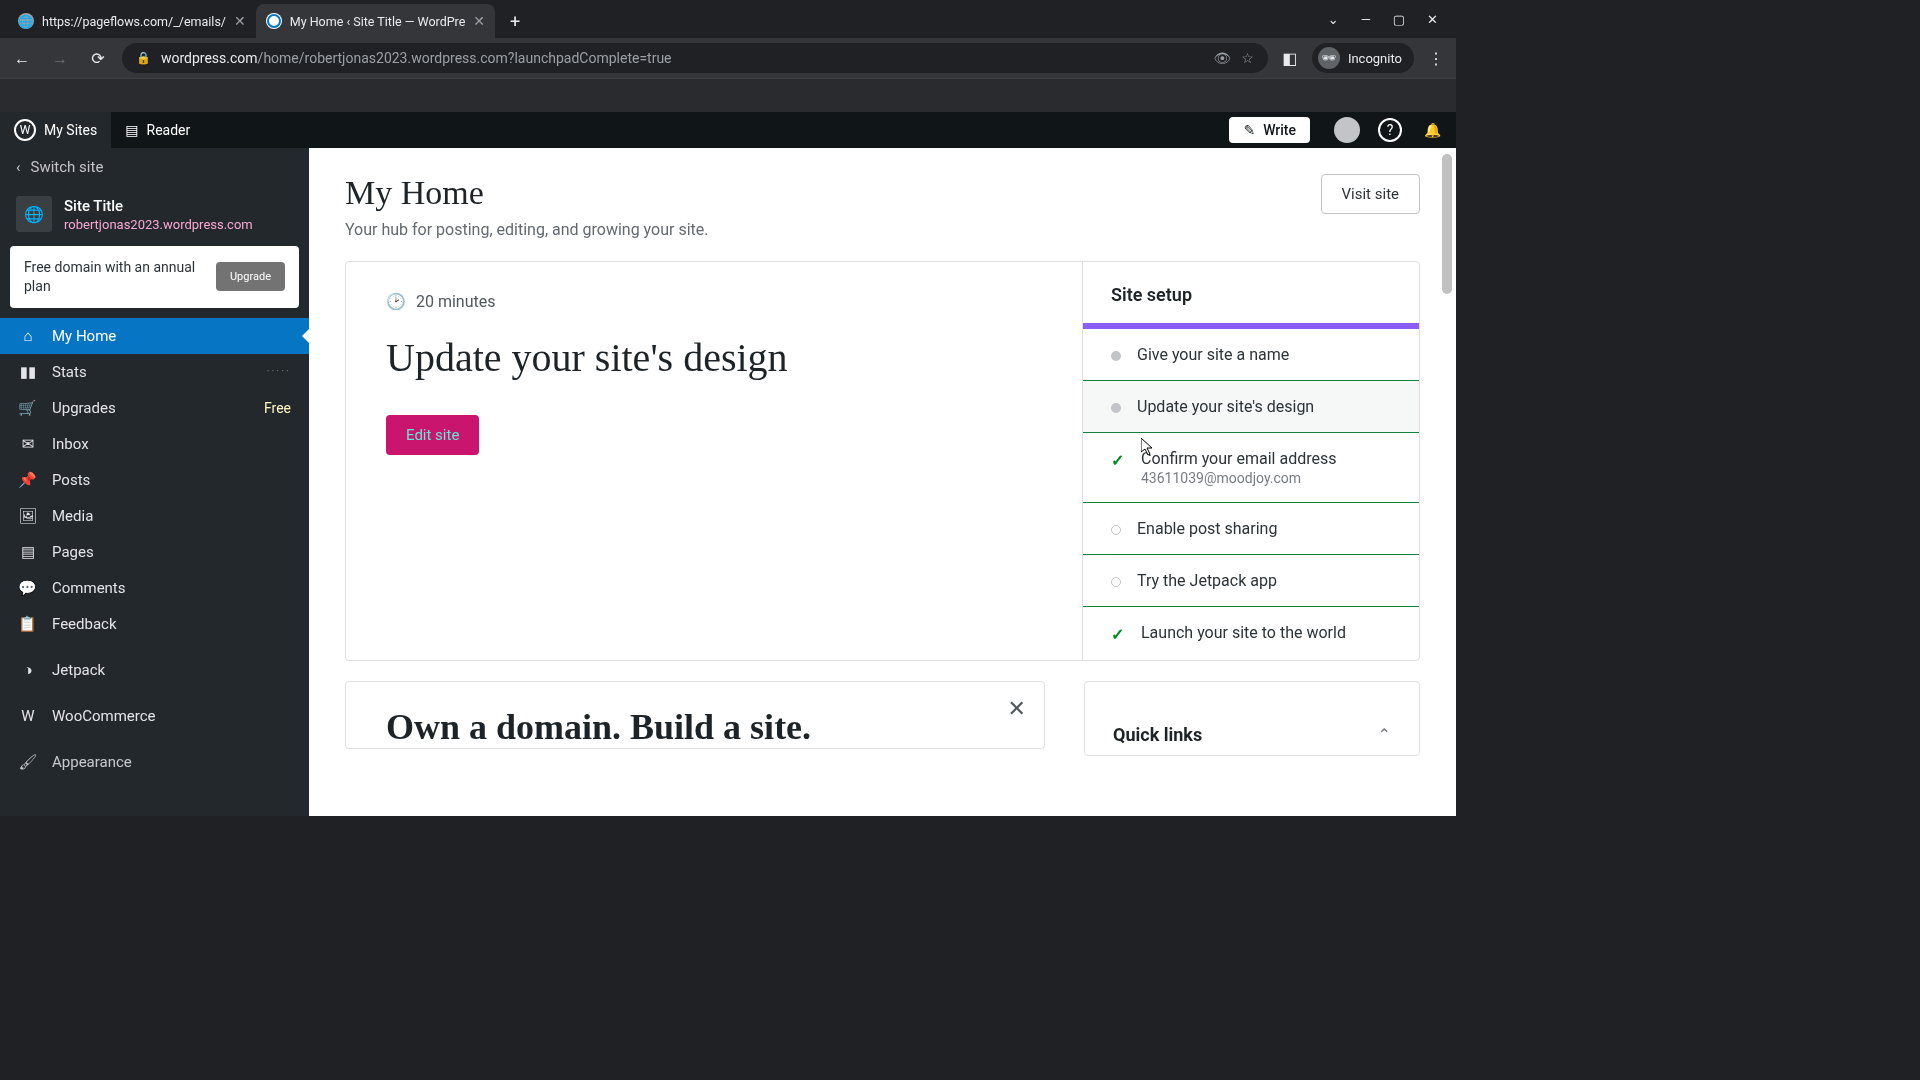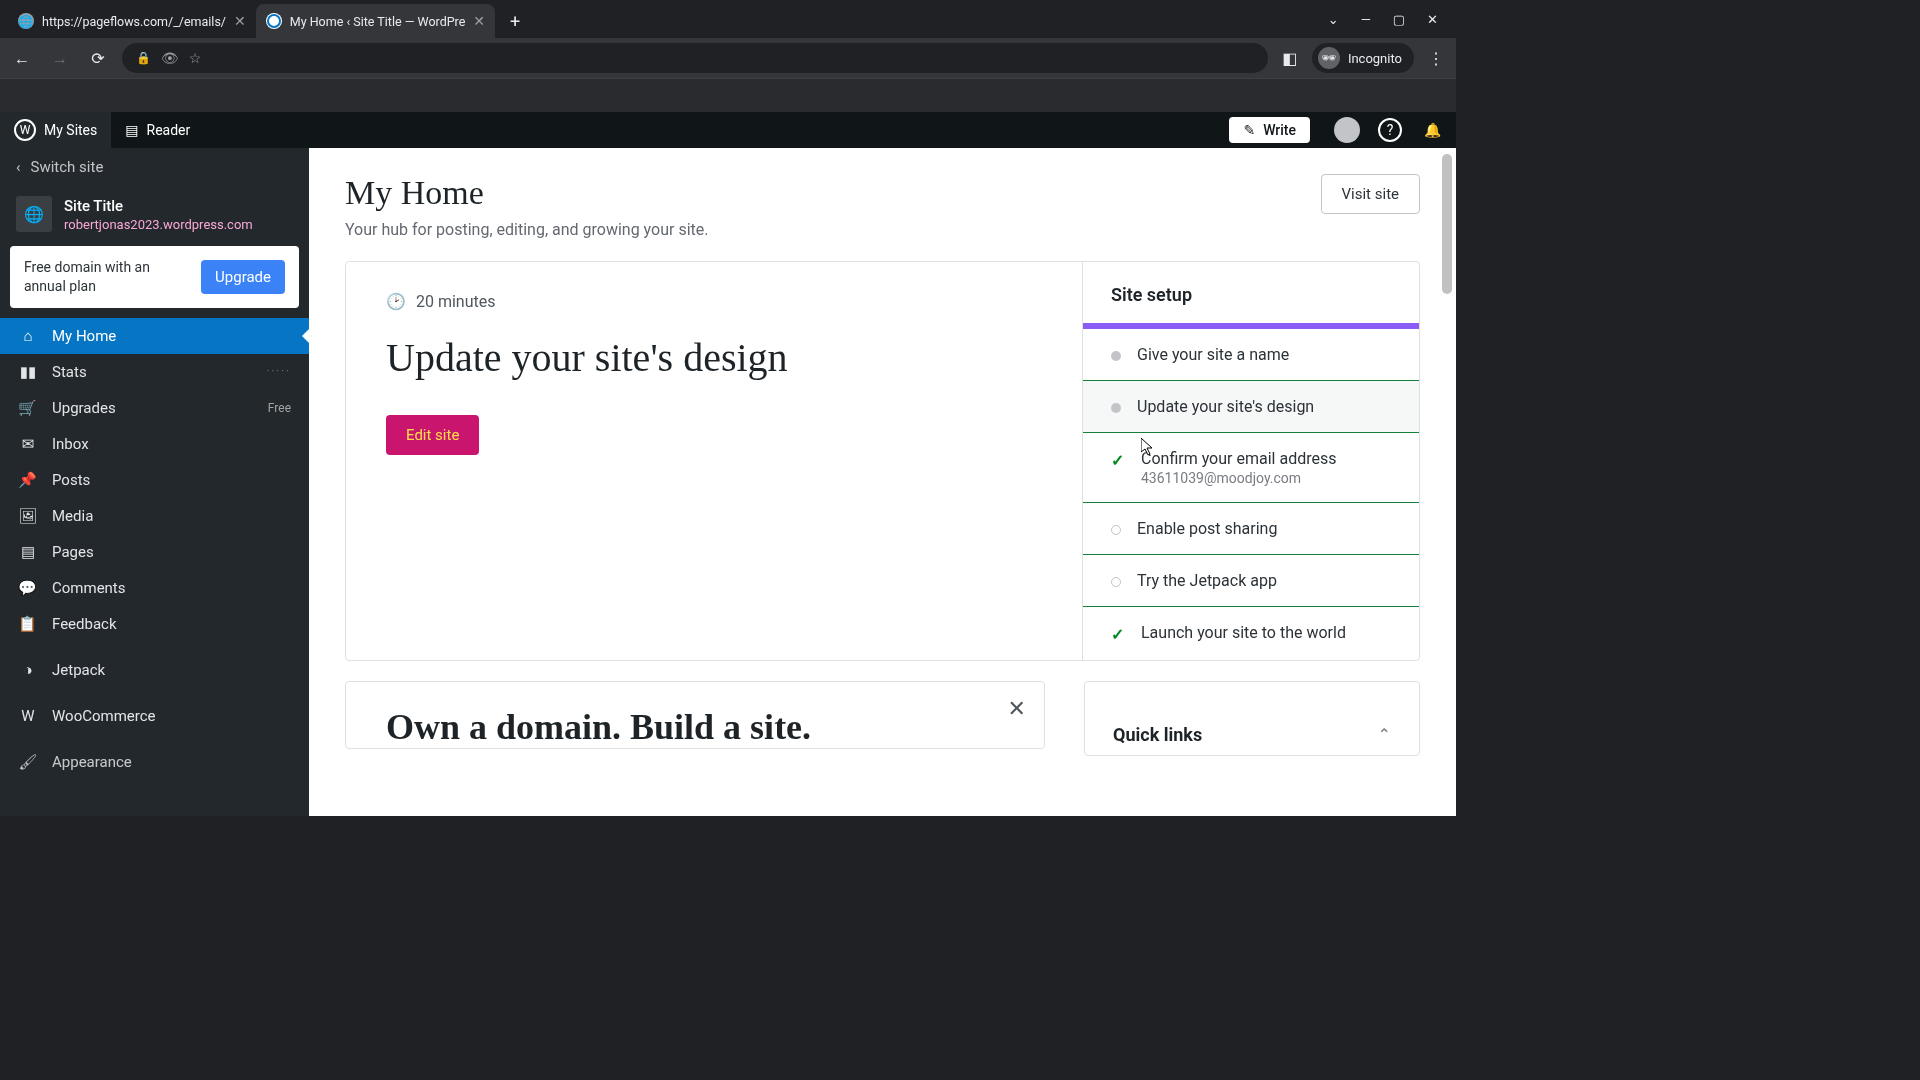--- a/index.html
+++ b/index.html
@@ -46,44 +46,44 @@
 
 .body-row{flex:1;display:flex;min-height:0;}
 .sidebar { width: 309px; background: #23282d; color: #c3c4c7; overflow: hidden; flex:none;}
 .switch-site { display: flex; align-items: center; gap: 10px; padding: 10px 16px; font-size: 15px; color: #c3c4c7; cursor:pointer;}
 .site-card { display: flex; align-items: center; gap: 12px; padding: 10px 16px 14px; }
 .site-thumb { width: 36px; height: 36px; background: #3a3f44; border-radius: 3px; display:flex;align-items:center;justify-content:center;color:#a7aaad;}
 .site-title { color: #fff; font-size: 15px; font-weight: 500; }
 .site-domain { color: #f9a8d4; font-size: 13px; margin-top:2px;}
 .promo { margin: 0 10px 10px; background: #fff; border-radius: 4px; padding: 12px 14px; display: flex; align-items: center; gap: 10px; }
 .promo-text { color: #2c3338; font-size: 14px; line-height:1.35; flex:1;}
-.upgrade-btn { background: #3b82f6; color: #fff; border: none; border-radius: 4px; padding: 8px 14px; font-size: 15px; cursor: pointer; }
+.upgrade-btn { background: #737373; color: #fff; border: none; border-radius: 4px; padding: 8px 14px; font-size: 11px; cursor: pointer; }
 
 .nav-item { display: flex; align-items: center; gap: 14px; padding: 9px 18px; font-size: 15px; color: #e2e4e7; cursor: pointer; position:relative;}
 .nav-item.active { background: #0675c4; color: #fff; }
 .nav-item.active::after{content:"";position:absolute;right:-1px;top:50%;transform:translateY(-50%);border:8px solid transparent;border-right-color:#fff;}
-.nav-item .trail { margin-left: auto; font-size: 12px; color:#a3a3a3;}
+.nav-item .trail { margin-left: auto; font-size: 14px; color:#fef9c3;}
 .nav-item .dots{margin-left:auto;letter-spacing:2px;color:#787c82;font-size:11px;}
 .nav-icon{width:20px;display:flex;justify-content:center;font-size:15px;color:inherit;}
 .nav-sep{height:10px;}
 
 .main { flex: 1; background: #fff; overflow-y: auto; padding: 26px 36px 0; position:relative;}
 .main-scrollbar{position:absolute;right:2px;top:0;width:14px;height:100%;}
 .main-scrollbar::after{content:"";position:absolute;right:2px;top:6px;width:10px;height:140px;background:#c1c1c1;border-radius:5px;}
 .page-head { display: flex; align-items: flex-start; }
 .page-title { font-family: Georgia, serif; font-size: 34px; color: #1d2327; }
 .page-sub { color: #646970; font-size: 16px; margin-top: 8px; }
 .visit-btn { margin-left: auto; border: 1px solid #c3c4c7; background: #fff; padding: 10px 20px; border-radius: 4px; font-size: 15px; color: #2c3338; cursor: pointer; }
 
 .panels { display: flex; gap: 0; margin-top: 22px; border:1px solid #e0e0e0; border-radius:4px;}
 .card-left { flex: 1; padding: 30px 40px 36px; border-right: 1px solid #e0e0e0;}
 .duration { display: flex; align-items: center; gap: 10px; color: #50575e; font-size: 16px; }
 .card-title { font-family: Georgia, serif; font-size: 40px; color: #1d2327; margin-top: 24px; line-height:1.15;}
 .card-desc { color: #3c434a; font-size: 17px; margin-top: 26px; line-height: 1.6; max-width:640px;}
-.edit-btn { background: #c9156e; color: #fde047; border: none; border-radius: 4px; padding: 11px 20px; font-size: 15px; margin-top: 34px; cursor: pointer; }
+.edit-btn { background: #c9156e; color: #5eead4; border: none; border-radius: 4px; padding: 11px 20px; font-size: 15px; margin-top: 34px; cursor: pointer; }
 
 .card-right { width: 336px; }
 .setup-head { padding: 22px 28px 18px; font-size: 18px; font-weight: 600; color: #1d2327; border-bottom:6px solid #8b5cf6;}
 .setup-item { display: flex; align-items: flex-start; gap: 16px; padding: 16px 28px; border-bottom: 1px solid #15803d; cursor:pointer;}
 .setup-item.sel{background:#f6f7f7;}
 .setup-item:last-child{border-bottom:none;}
 .status-dot { width: 10px; height: 10px; border-radius: 50%; background: #c3c4c7; margin-top: 6px; flex: none; }
 .status-dot.done{background:none;color:#008a20;font-weight:bold;width:14px;height:auto;margin-top:2px;}
 .status-dot.empty{background:#fff;border:1.5px solid #c3c4c7;}
 .setup-label { font-size: 16px; color: #2c3338; }
@@ -126,20 +126,21 @@
     <span>✕</span>
   </div>
 </div>
 
 <div class="toolbar">
   <div class="nav-btn">←</div>
   <div class="nav-btn dim">→</div>
   <div class="nav-btn">⟳</div>
   <div class="url-bar">
     <span class="lock">🔒</span>
+    <span class="url-text"><span class="host">wordpress.com</span><span class="path">/home/robertjonas2023.wordpress.com?launchpadComplete=true</span></span>
     <span style="color:#9aa0a6;">👁</span>
     <span style="color:#9aa0a6;">☆</span>
   </div>
   <div class="tool-icon">◧</div>
   <div class="incog-pill">
     <span class="hat">🕶</span>
     <span>Incognito</span>
   </div>
   <div class="tool-icon">⋮</div>
 </div>

